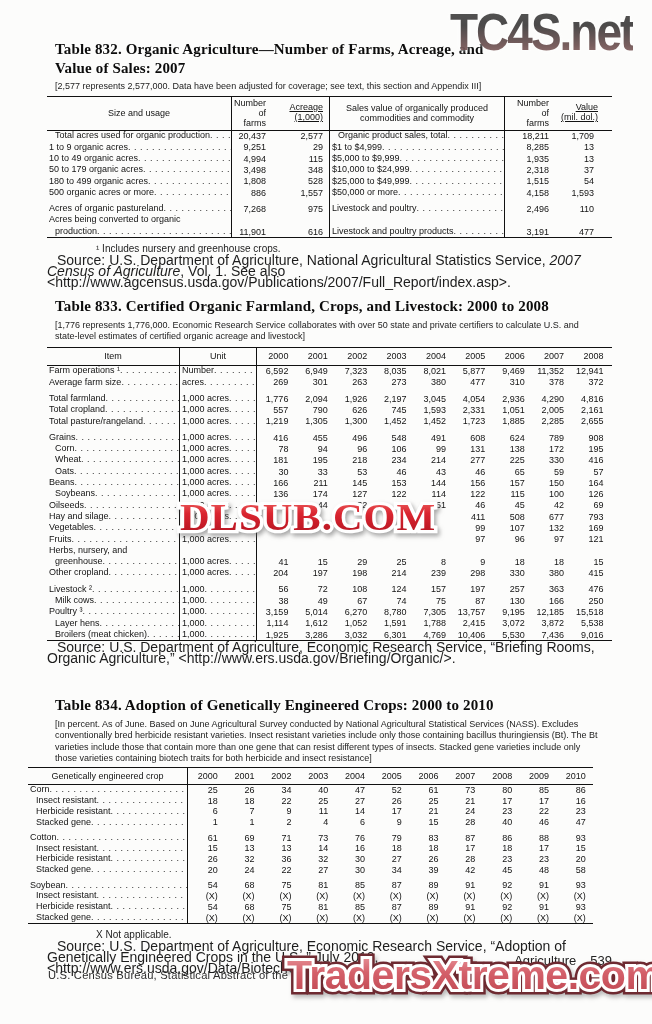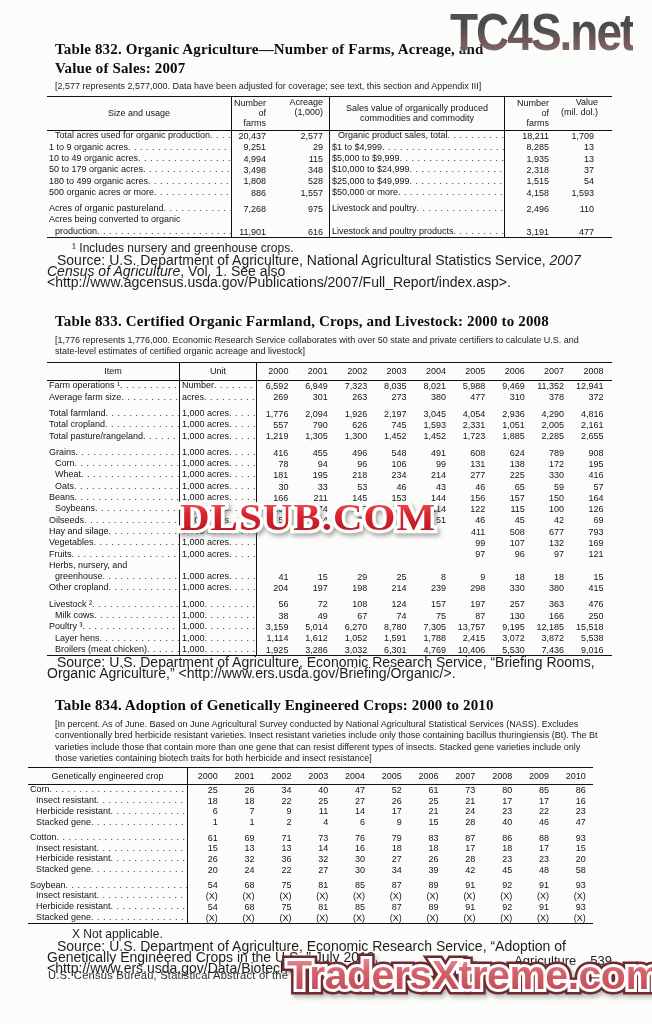--- a/index.html
+++ b/index.html
@@ -3,54 +3,54 @@
 <meta charset="utf-8">
 <style>
   html,body{margin:0;padding:0;}
   body{
     width:652px;height:1024px;position:relative;overflow:hidden;
     background:#fcfcfb;color:#161616;
     font-family:"Liberation Sans",sans-serif;
     -webkit-font-smoothing:antialiased;
   }
   .section{position:absolute;left:0;width:652px;}
-  #sec832{top:40px;} #sec833{top:312px;} #sec834{top:696px;}
+  #sec832{top:40px;} #sec833{top:297px;} #sec834{top:696px;}
 
   .ttl{font-family:"Liberation Serif",serif;font-weight:bold;font-size:15px;
        line-height:18.5px;padding-left:55px;color:#0c0c0c;letter-spacing:.15px;}
   .note{font-size:9px;line-height:11.5px;padding-left:55px;width:545px;margin-top:4px;color:#222;}
 
   .tbl{margin-left:47px;width:565px;font-size:9px;color:#131313;}
   .m832{margin-top:3px;} .m833{margin-top:4px;} .m834{margin-top:2px;margin-left:28px;}
   .hdr-row,.trow{display:grid;align-items:stretch;}
   .g832{grid-template-columns:185px 38px 60px 175px 48px 59px;}
   .g833{grid-template-columns:133px 77px repeat(9,39.4px);}
   .g834{grid-template-columns:160px repeat(11,36.8px);}
   .hdr-row{border-top:1.5px solid #111;border-bottom:1px solid #111;}
   .h832{height:33px;} .h833{height:17px;} .h834{height:16px;}
   .tbody{border-bottom:1px solid #111;}
   .r832{height:11.3px;} .r833{height:11.3px;} .r834{height:10.8px;}
   .sp{height:5px;} .sp4{height:4.5px;}
   .v1,.v2,.v3{border-right:1px solid #111;}
 
   .hc{display:flex;flex-direction:column;justify-content:center;line-height:10px;overflow:hidden;}
   .hc .hx{white-space:pre-line;}
-  .hc.bot{justify-content:flex-start;padding-bottom:2px;}
+  .hc.bot{justify-content:center;padding-bottom:2px;text-decoration:underline;}
   .center{text-align:center;} .right{text-align:right;}
   .pr4{padding-right:4px;} .pr6{padding-right:6px;} .pr7{padding-right:7px;}
   .pr8{padding-right:8px;} .pr14{padding-right:14px;} .pr18{padding-right:18px;text-align:right;}
 
   .lblc{display:flex;align-items:center;overflow:hidden;padding-left:2px;line-height:9.5px;}
   .lblc.ind .t{padding-left:6px;}
   .t{white-space:pre;}
   .dots{flex:1 1 auto;overflow:hidden;white-space:nowrap;color:#1b1b1b;}
   .dots::after{content:" . . . . . . . . . . . . . . . . . . . . . . . . . . . . . . . . . . . . . . . . . . . . . . . . . . . . . . . .";letter-spacing:.5px;}
   .num{display:flex;align-items:center;justify-content:flex-end;white-space:nowrap;overflow:hidden;}
 
-  .fn{padding-left:62px;width:560px;font-size:12px;line-height:11px;margin-top:5px;text-indent:10px;color:#1d1d1d;}
+  .fn{padding-left:62px;width:560px;font-size:10px;line-height:11px;margin-top:5px;text-indent:10px;color:#1d1d1d;margin-left:24px;}
   .src{padding-left:47px;width:560px;font-size:14px;line-height:11px;margin-top:1px;text-indent:10px;color:#1d1d1d;}
   .src i{font-style:italic;}
 
   #pgfoot{position:absolute;top:953px;right:40px;font-size:13px;color:#222;}
   #pgfoot .num539{margin-left:14px;}
   #imprint{position:absolute;top:969px;left:48px;font-size:11.2px;letter-spacing:.2px;color:#2c2c2c;}
 
   .wm{position:absolute;font-weight:bold;white-space:nowrap;pointer-events:none;}
   #wm-top{top:2px;left:450px;font-size:46px;letter-spacing:-2px;
     font-family:"Liberation Sans",sans-serif;
@@ -278,21 +278,21 @@
           </div>
           <div class="lblc v2 unitc">
             <span class="t">Number</span>
             <span class="dots"></span>
           </div>
           <div class="num pr8">6,592</div>
           <div class="num pr8">6,949</div>
           <div class="num pr8">7,323</div>
           <div class="num pr8">8,035</div>
           <div class="num pr8">8,021</div>
-          <div class="num pr8">5,988</div>
+          <div class="num pr8">5,877</div>
           <div class="num pr8">9,469</div>
           <div class="num pr8">11,352</div>
           <div class="num pr8">12,941</div>
         </div>
         <div class="trow g833 r833">
           <div class="lblc v1">
             <span class="t">Average farm size</span>
             <span class="dots"></span>
           </div>
           <div class="lblc v2 unitc">

